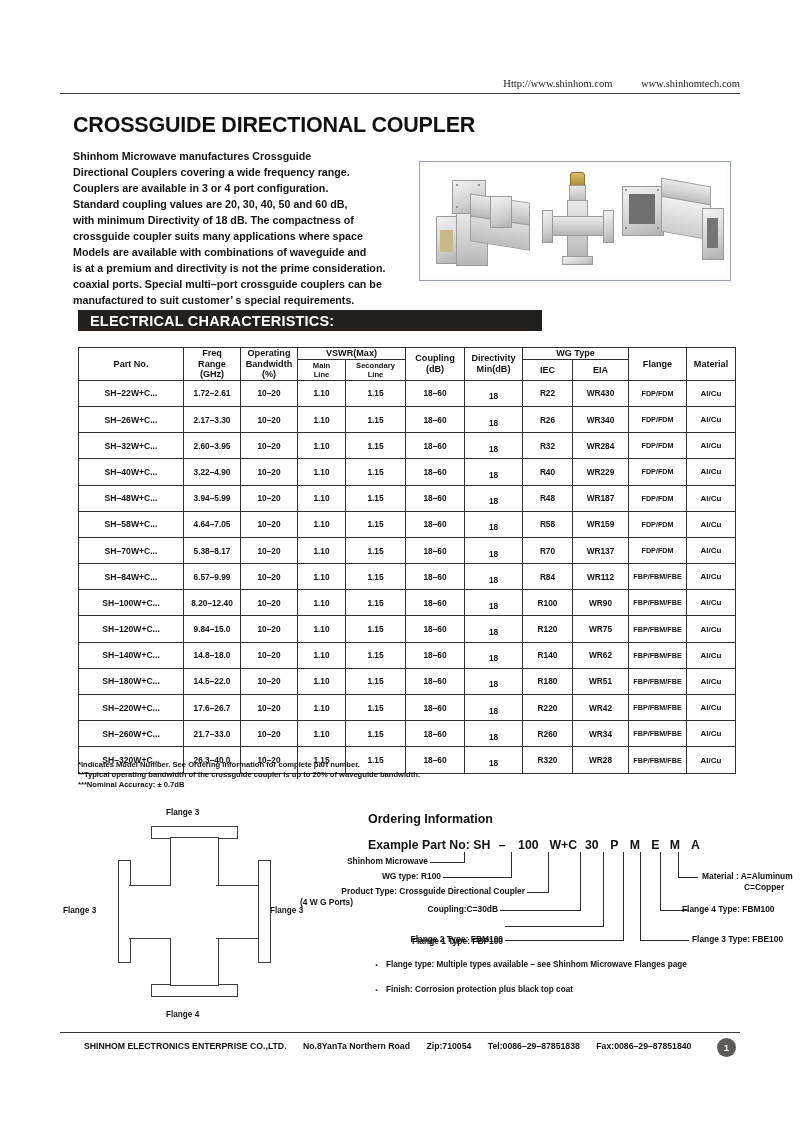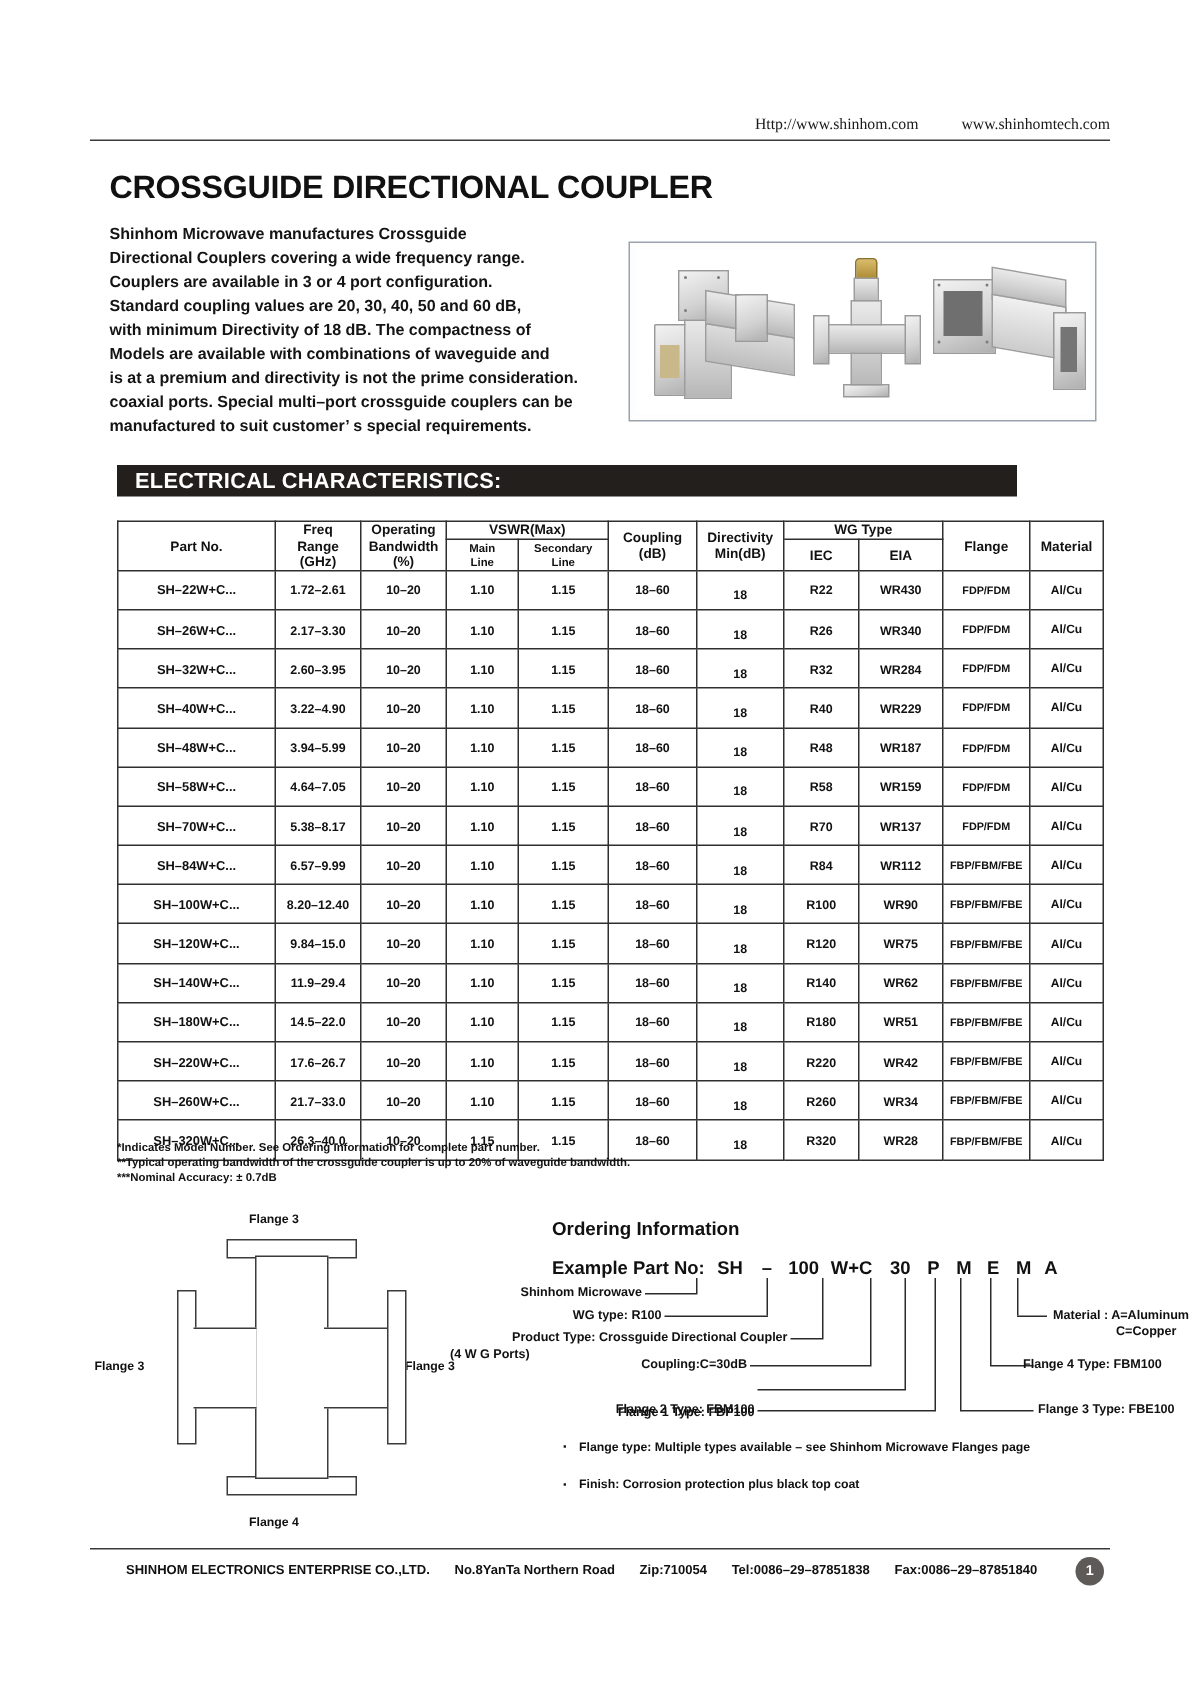--- a/index.html
+++ b/index.html
@@ -49,21 +49,21 @@
   #product-photo .stage { position:absolute; inset:4px; background:#ffffff; }
   .wg { position:absolute; }
   .wg .body  { position:absolute; background:linear-gradient(180deg,#e9e9e9 0%,#cfcfcf 55%,#b6b6b6 100%); border:1px solid #9d9d9d; }
   .wg .fl    { position:absolute; background:linear-gradient(160deg,#f2f2f2 0%,#d2d2d2 60%,#b0b0b0 100%); border:1px solid #9a9a9a; }
   .wg .dark  { position:absolute; background:#8d8d8d; }
   .wg .hole  { position:absolute; background:#7c7c7c; border-radius:50%; width:2px; height:2px; }
   .wg .conn  { position:absolute; background:linear-gradient(180deg,#d9bc6a,#a8862f); border:1px solid #8d7228; border-radius:1px; }
 
   
   #section-bar {
-    position:absolute; left:78px; top:310px; width:600px; height:21px;
+    position:absolute; left:78px; top:310px; width:464px; height:21px;
     background:#231f1c;
   }
   #section-bar span {
     position:absolute; left:12px; top:3px;
     color:#fff; font-size:14.5px; font-weight:bold; letter-spacing:0.2px;
   }
 
   
   #spec-table {
     position:absolute; left:78px; top:347px; width:657px;
@@ -113,21 +113,21 @@
   
   #ordering { position:absolute; left:330px; top:808px; width:455px; height:230px; }
   #ordering-title {
     position:absolute; left:38px; top:4px;
     font-size:12.5px; font-weight:bold; color:#111;
   }
   #partno-row {
     position:absolute; left:38px; top:30px;
     font-size:12.3px; font-weight:bold; color:#111; white-space:nowrap;
   }
-  #partno-row .tok { display:inline-block; text-align:right; }
+  #partno-row .tok { display:inline-block; text-align:left; }
   .ol { position:absolute; background:#2b2b2b; }
   .ol.h { height:1px; }
   .ol.v { width:1px; }
   .olbl {
     position:absolute; font-size:8.4px; font-weight:bold; color:#111; white-space:nowrap;
   }
   .olbl.r { text-align:right; }
 
   
   #notes { position:absolute; left:375px; top:960px; width:400px; }
@@ -166,20 +166,21 @@
 <div id="header-rule"></div>
 
 <div id="page-title">CROSSGUIDE DIRECTIONAL COUPLER</div>
 
 <div id="intro">
   <p>Shinhom Microwave manufactures Crossguide</p>
   <p>Directional Couplers covering a wide frequency range.</p>
   <p>Couplers are available in 3 or 4 port configuration.</p>
   <p>Standard coupling values are 20, 30, 40, 50 and 60 dB,</p>
   <p>with minimum Directivity of 18 dB. The compactness of</p>
+  <p>crossguide coupler suits many applications where space</p>
   <p>Models are available with combinations of waveguide and</p>
   <p>is at a premium and directivity is not the prime consideration.</p>
   <p>coaxial ports. Special multi–port crossguide couplers can be</p>
   <p>manufactured to suit customer’ s special requirements.</p>
 </div>
 
 <div id="product-photo">
   <div class="stage">
 
     <div class="wg" style="left:10px; top:12px; width:100px; height:90px;">
@@ -404,21 +405,21 @@
         <td>1.15</td>
         <td>18–60</td>
         <td class="dir"><span>18</span></td>
         <td>R120</td>
         <td>WR75</td>
         <td class="flange">FBP/FBM/FBE</td>
         <td class="mat">Al/Cu</td>
       </tr>
       <tr>
         <td class="part">SH–140W+C...</td>
-        <td>11.9–29.4</td>
+        <td>14.8–18.0</td>
         <td>10–20</td>
         <td>1.10</td>
         <td>1.15</td>
         <td>18–60</td>
         <td class="dir"><span>18</span></td>
         <td>R140</td>
         <td>WR62</td>
         <td class="flange">FBP/FBM/FBE</td>
         <td class="mat">Al/Cu</td>
       </tr>

